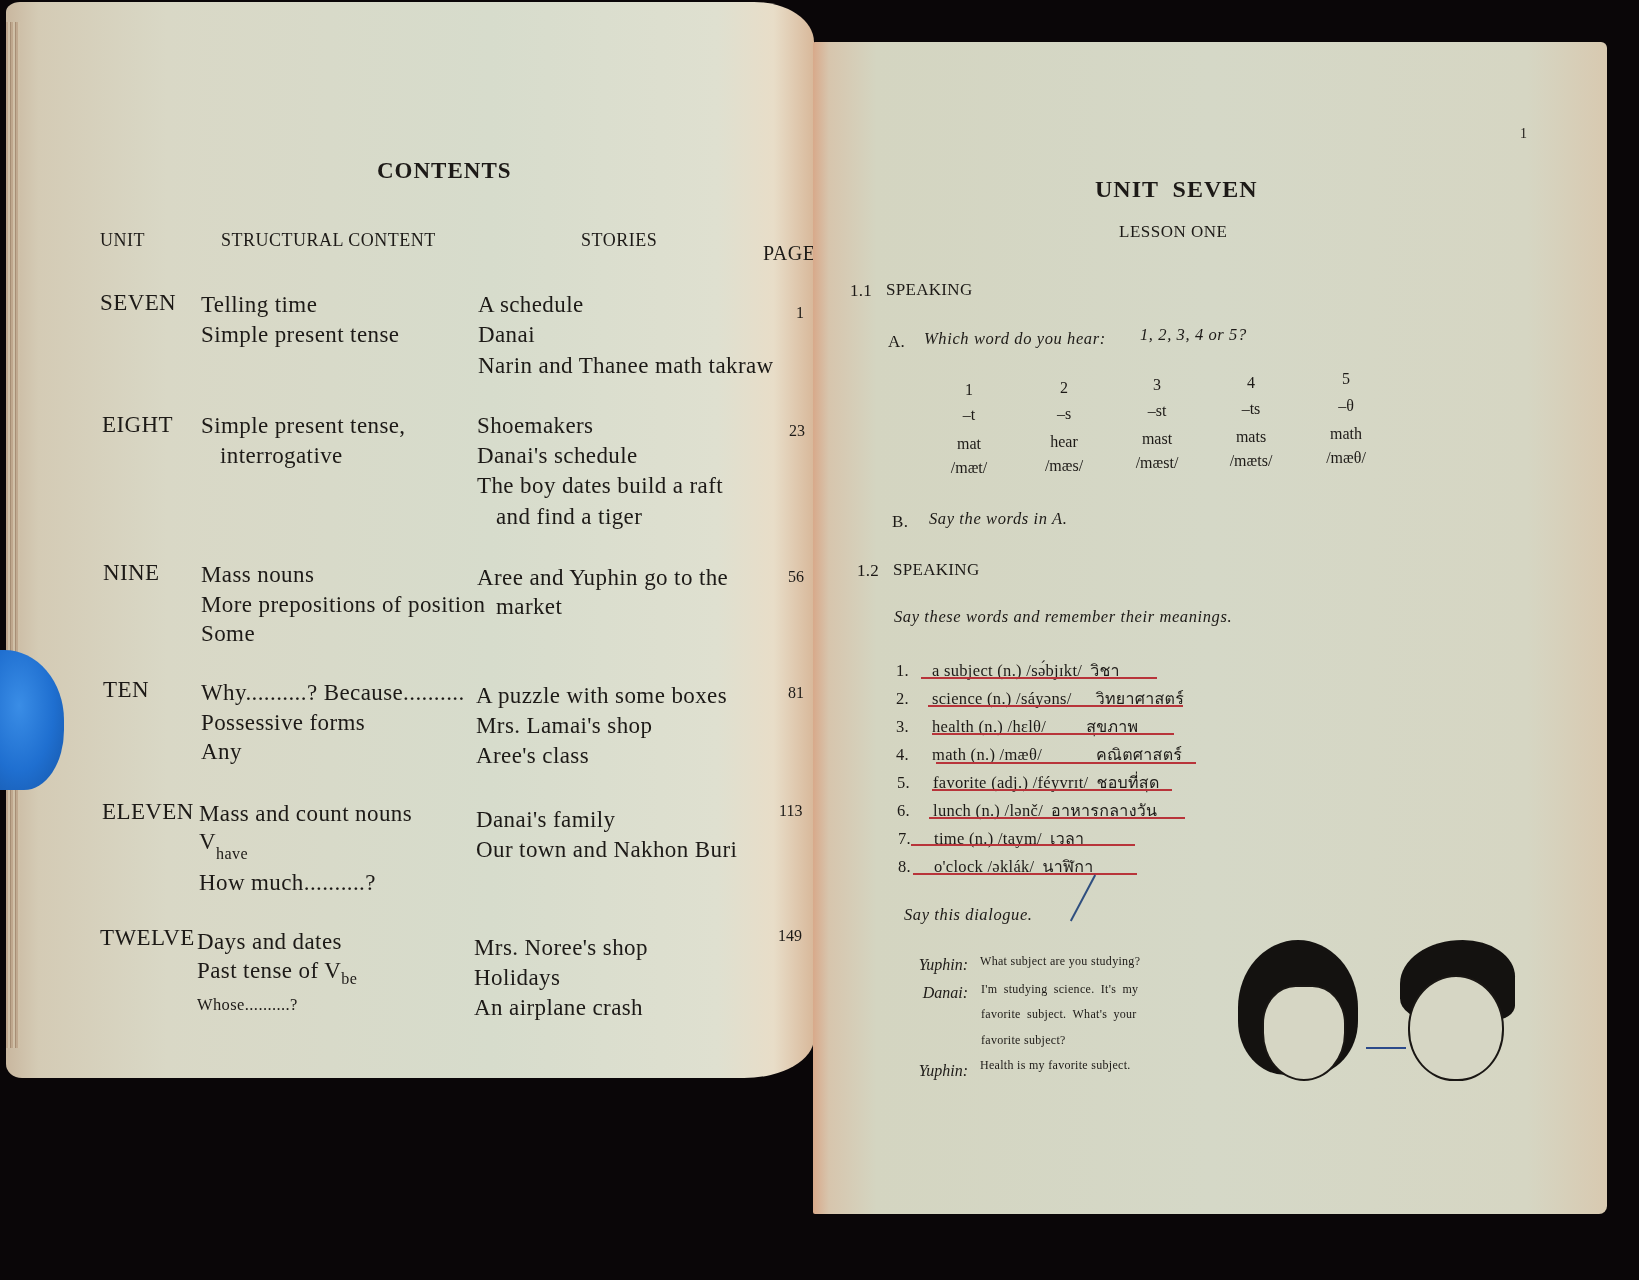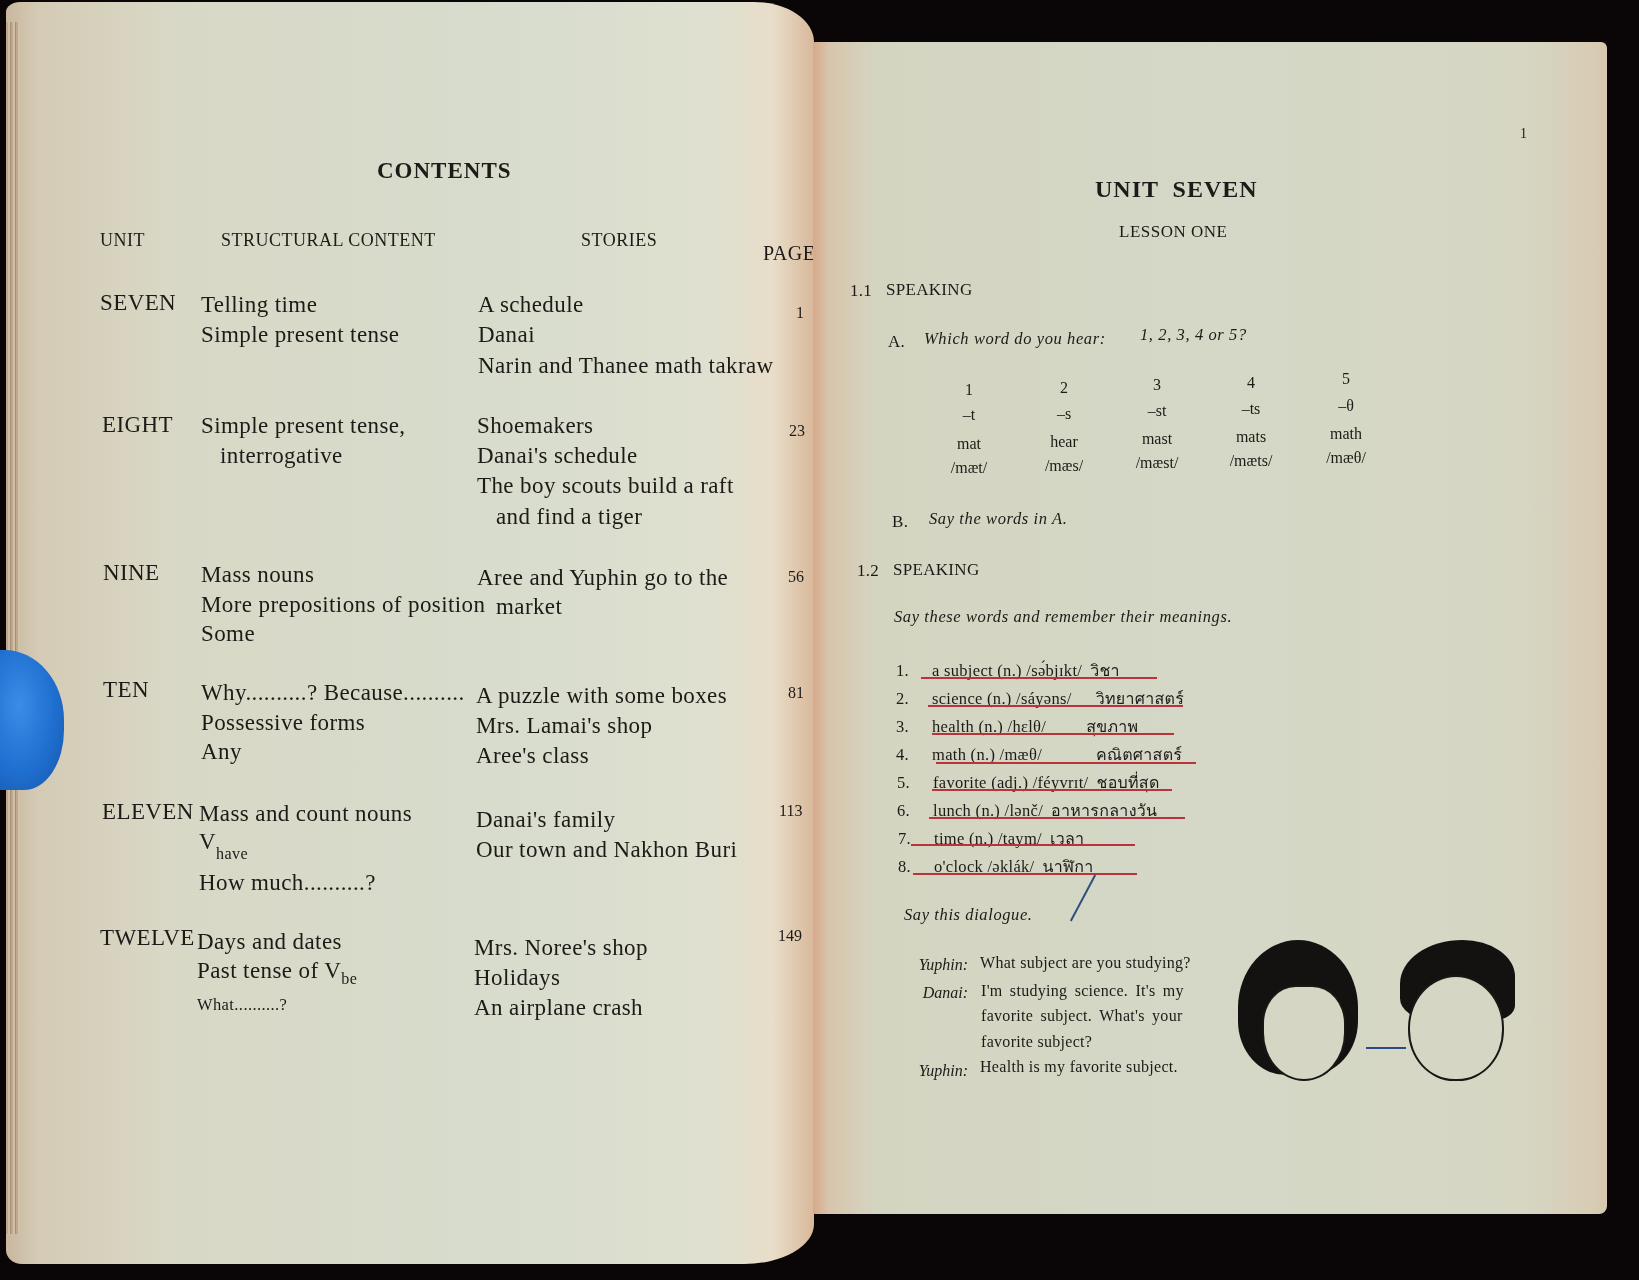--- a/index.html
+++ b/index.html
@@ -2,21 +2,21 @@
 <html><head>
 <meta charset="utf-8">
 <style>
   html, body { margin: 0; padding: 0; }
   body {
     width: 1639px; height: 1280px; background: #0a0608; position: relative; overflow: hidden;
     font-family: "Liberation Serif", "DejaVu Serif", serif; color: #1d1a17;
   }
   .page { position: absolute; box-sizing: border-box; }
   .page-left {
-    left: 6px; top: 2px; width: 808px; height: 1262px;
+    left: 6px; top: 2px; width: 808px; height: 1076px;
     background: linear-gradient(90deg, #c9b79f 0%, #d4cbb5 4%, #d9d8c6 20%, #d7dccc 60%, #dfe0d0 88%, #e8ddc8 95%, #d8b89a 100%);
     border-radius: 14px 60px 70px 16px / 10px 40px 40px 14px;
   }
   .page-left::before {
     content: ""; position: absolute; left: 0; top: 20px; bottom: 30px; width: 14px;
     background: repeating-linear-gradient(90deg, #b79a7f 0 2px, #d2c3aa 2px 4px, #8d6e55 4px 5px);
     opacity: .6;
   }
   .page-right {
     left: 813px; top: 42px; width: 794px; height: 1172px;
@@ -36,21 +36,21 @@
   .unit-title { left: 1095px; top: 176px; font-size: 24px; font-weight: bold; letter-spacing: 1px; }
   .lesson-title { left: 1119px; top: 222px; font-size: 17px; letter-spacing: .5px; }
   .sec { font-size: 17px; letter-spacing: .3px; }
   .ital { font-style: italic; font-size: 16.5px; letter-spacing: .6px; }
   .grid-cell { text-align: center; font-size: 16px; width: 80px; }
   .vocab-line { font-size: 16.5px; letter-spacing: .3px; }
   .vocab-line .thai { font-family: "DejaVu Sans", sans-serif; font-size: 16px; margin-left: 8px; }
   .redline { position: absolute; height: 2px; background: #b8343a; }
   .pen-mark { position: absolute; width: 2px; height: 52px; background: #2f4f7f; transform: rotate(28deg); }
   .dialog-speaker { font-style: italic; font-size: 16px; text-align: right; width: 72px; }
-  .dialog-line { font-size: 16px; letter-spacing: .3px; }
+  .dialog-line { font-size: 12px; letter-spacing: .3px; }
 
   .glove {
     position: absolute; left: 0; top: 650px; width: 64px; height: 140px;
     background: radial-gradient(ellipse at 30% 40%, #3a8de6 0%, #1f6fd0 55%, #1656a8 100%);
     border-radius: 0 60px 40px 0 / 0 70px 60px 0;
   }
   .face { position: absolute; border: 2px solid #1a1714; border-radius: 50% 50% 48% 48%; background: #d6d6c4; }
   .hair-girl { position: absolute; background: #141210; border-radius: 50% 50% 40% 40%; }
   .hair-boy { position: absolute; background: #141210; border-radius: 60% 50% 20% 30%; }
 </style>
@@ -74,21 +74,21 @@
     <div class="abs toc-text" style="left:472px;top:351px;">Narin and Thanee math takraw</div>
     <div class="abs pg-num" style="left:790px;top:302px;">1</div>
   </div>
 
   <div>
     <div class="abs toc-text" style="left:96px;top:410px;">EIGHT</div>
     <div class="abs toc-text" style="left:195px;top:411px;">Simple present tense,</div>
     <div class="abs toc-text" style="left:214px;top:441px;">interrogative</div>
     <div class="abs toc-text" style="left:471px;top:411px;">Shoemakers</div>
     <div class="abs toc-text" style="left:471px;top:441px;">Danai's schedule</div>
-    <div class="abs toc-text" style="left:471px;top:471px;">The boy scouts build a raft</div>
+    <div class="abs toc-text" style="left:471px;top:471px;">The boy dates build a raft</div>
     <div class="abs toc-text" style="left:490px;top:502px;">and find a tiger</div>
     <div class="abs pg-num" style="left:783px;top:420px;">23</div>
   </div>
 
   <div>
     <div class="abs toc-text" style="left:97px;top:558px;">NINE</div>
     <div class="abs toc-text" style="left:195px;top:560px;">Mass nouns</div>
     <div class="abs toc-text" style="left:195px;top:590px;">More prepositions of position</div>
     <div class="abs toc-text" style="left:195px;top:619px;">Some</div>
     <div class="abs toc-text" style="left:471px;top:563px;">Aree and Yuphin go to the</div>
@@ -118,21 +118,21 @@
     <div class="abs toc-text" style="left:470px;top:835px;">Our town and Nakhon Buri</div>
     <div class="abs pg-num" style="left:773px;top:800px;">113</div>
   </div>
 
   <div>
     <div class="abs toc-text" style="left:94px;top:923px;">TWELVE</div>
     <div class="abs toc-text" style="left:191px;top:927px;">Days and dates</div>
     <div class="abs toc-text" style="left:191px;top:956px;">
       <span>Past tense of V</span><sub>be</sub>
     </div>
-    <div class="abs toc-text" style="left:191px;top:993px;font-size:16.5px;">What..........?</div>
+    <div class="abs toc-text" style="left:191px;top:993px;font-size:16.5px;">Whose..........?</div>
     <div class="abs toc-text" style="left:468px;top:933px;">Mrs. Noree's shop</div>
     <div class="abs toc-text" style="left:468px;top:963px;">Holidays</div>
     <div class="abs toc-text" style="left:468px;top:993px;">An airplane crash</div>
     <div class="abs pg-num" style="left:772px;top:925px;">149</div>
   </div>
 </div>
 
 <div class="glove"></div>
 
 <div class="page page-right"></div>

